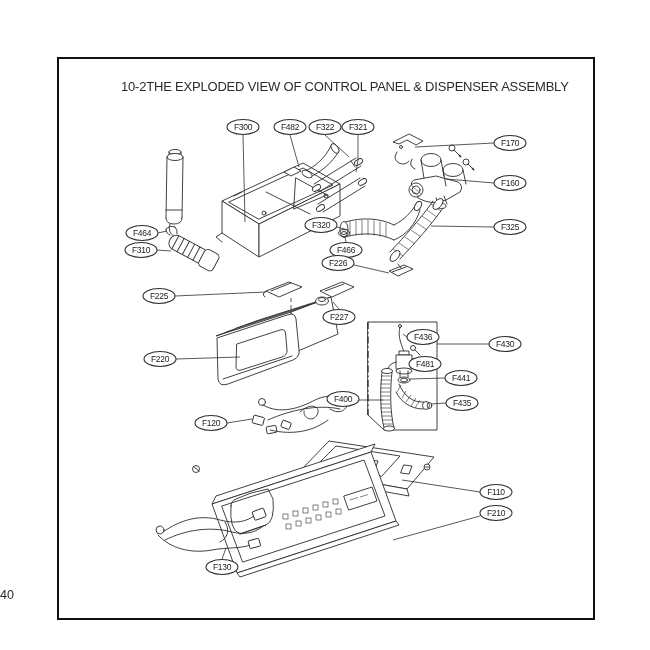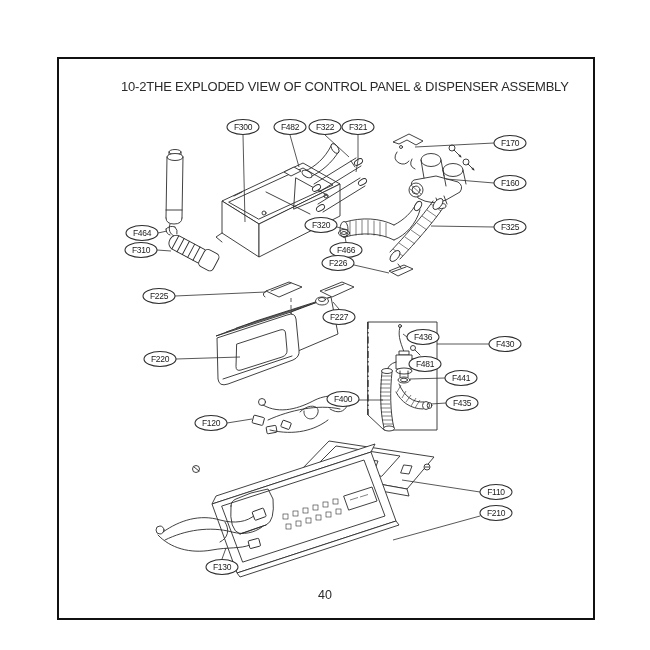--- a/index.html
+++ b/index.html
@@ -3,21 +3,21 @@
 <meta charset="utf-8">
 <style>
   :root { --ink:#2d2d2d; --paper:#ffffff; }
   html,body{margin:0;padding:0;background:#fff;}
   #page{position:relative;width:650px;height:650px;background:var(--paper);
         font-family:"Liberation Sans", sans-serif;overflow:hidden;}
   #frame{position:absolute;left:57px;top:57px;width:534px;height:559px;
          border:2px solid #111;}
   #title{position:absolute;left:121px;top:79px;width:440px;
          font-size:13px;letter-spacing:-0.2px;color:#2b2b2b;white-space:nowrap;}
-  #pagenum{position:absolute;left:0;right:0;top:588px;text-align:center;
+  #pagenum{position:absolute;left:0;right:0;top:588px;
            font-size:12.5px;color:#2b2b2b;}
   svg{position:absolute;left:0;top:0;}
   .ln{stroke:var(--ink);stroke-width:0.9;fill:none;stroke-linecap:round;stroke-linejoin:round;}
   .fw{stroke:var(--ink);stroke-width:0.9;fill:#ffffff;stroke-linejoin:round;}
   .thin{stroke:var(--ink);stroke-width:0.6;fill:none;}
   .dash{stroke:var(--ink);stroke-width:0.8;fill:none;stroke-dasharray:4 3;}
   .dashdot{stroke:var(--ink);stroke-width:1.3;fill:none;stroke-dasharray:7 3 1.5 3;}
   .leader{stroke:var(--ink);stroke-width:0.8;fill:none;}
   .oval{fill:#ffffff;stroke:var(--ink);stroke-width:1.05;}
   .ovaltxt{fill:#222;font-family:"Liberation Sans",sans-serif;font-size:8.5px;

